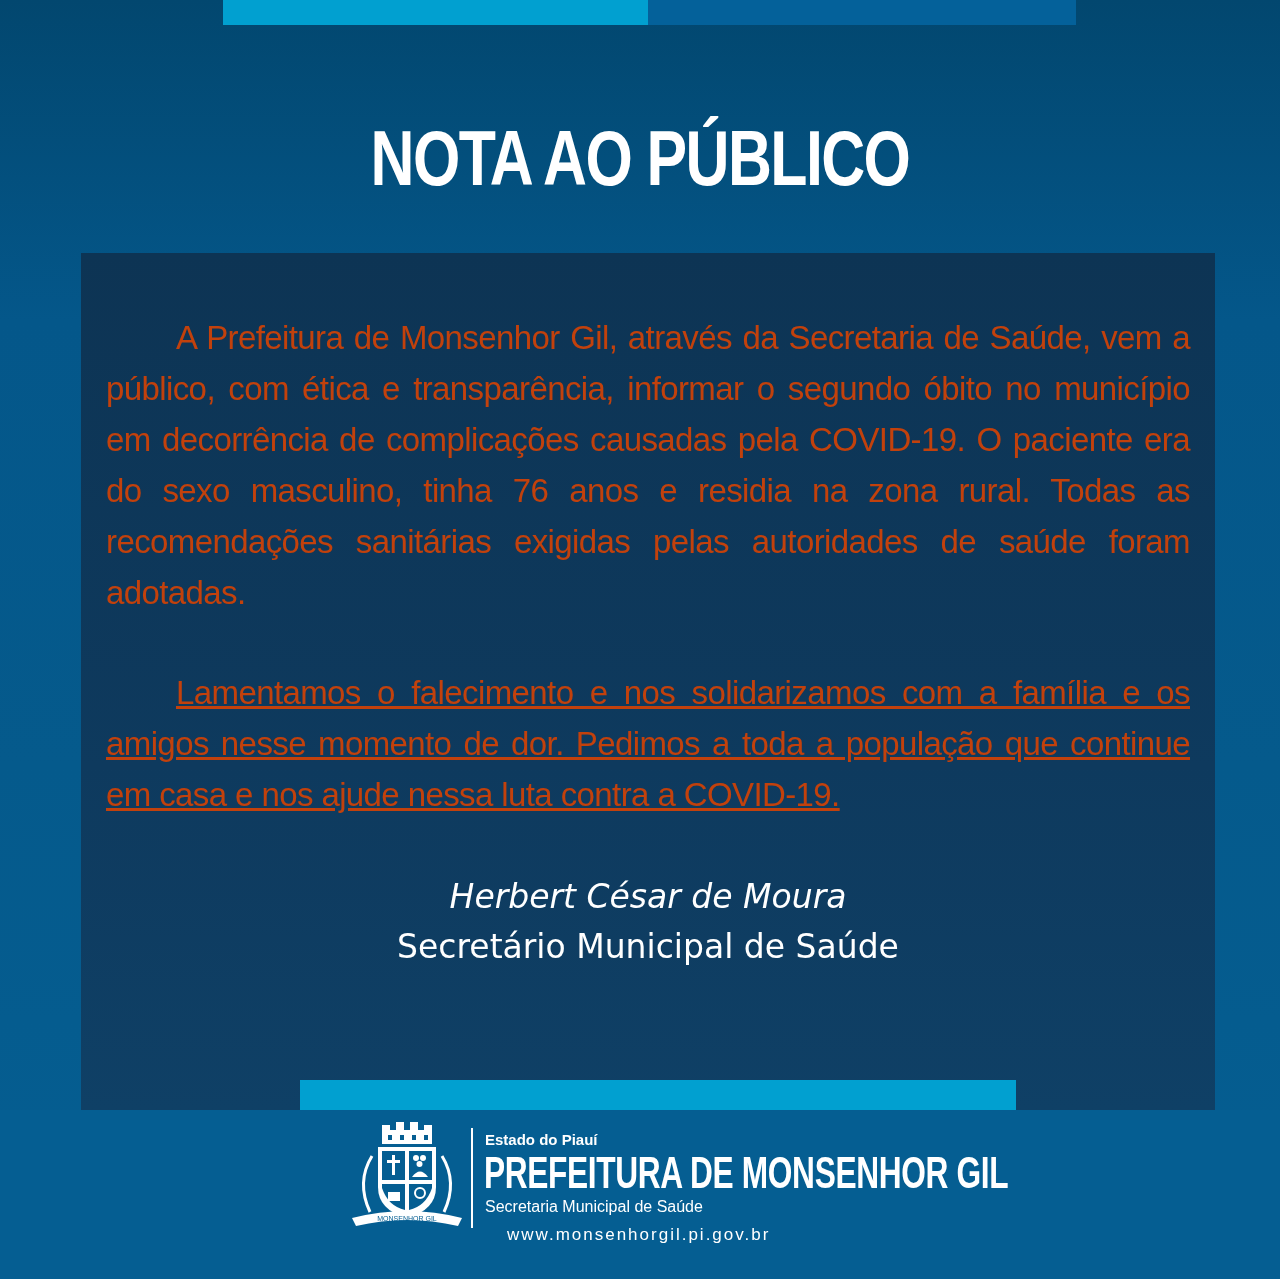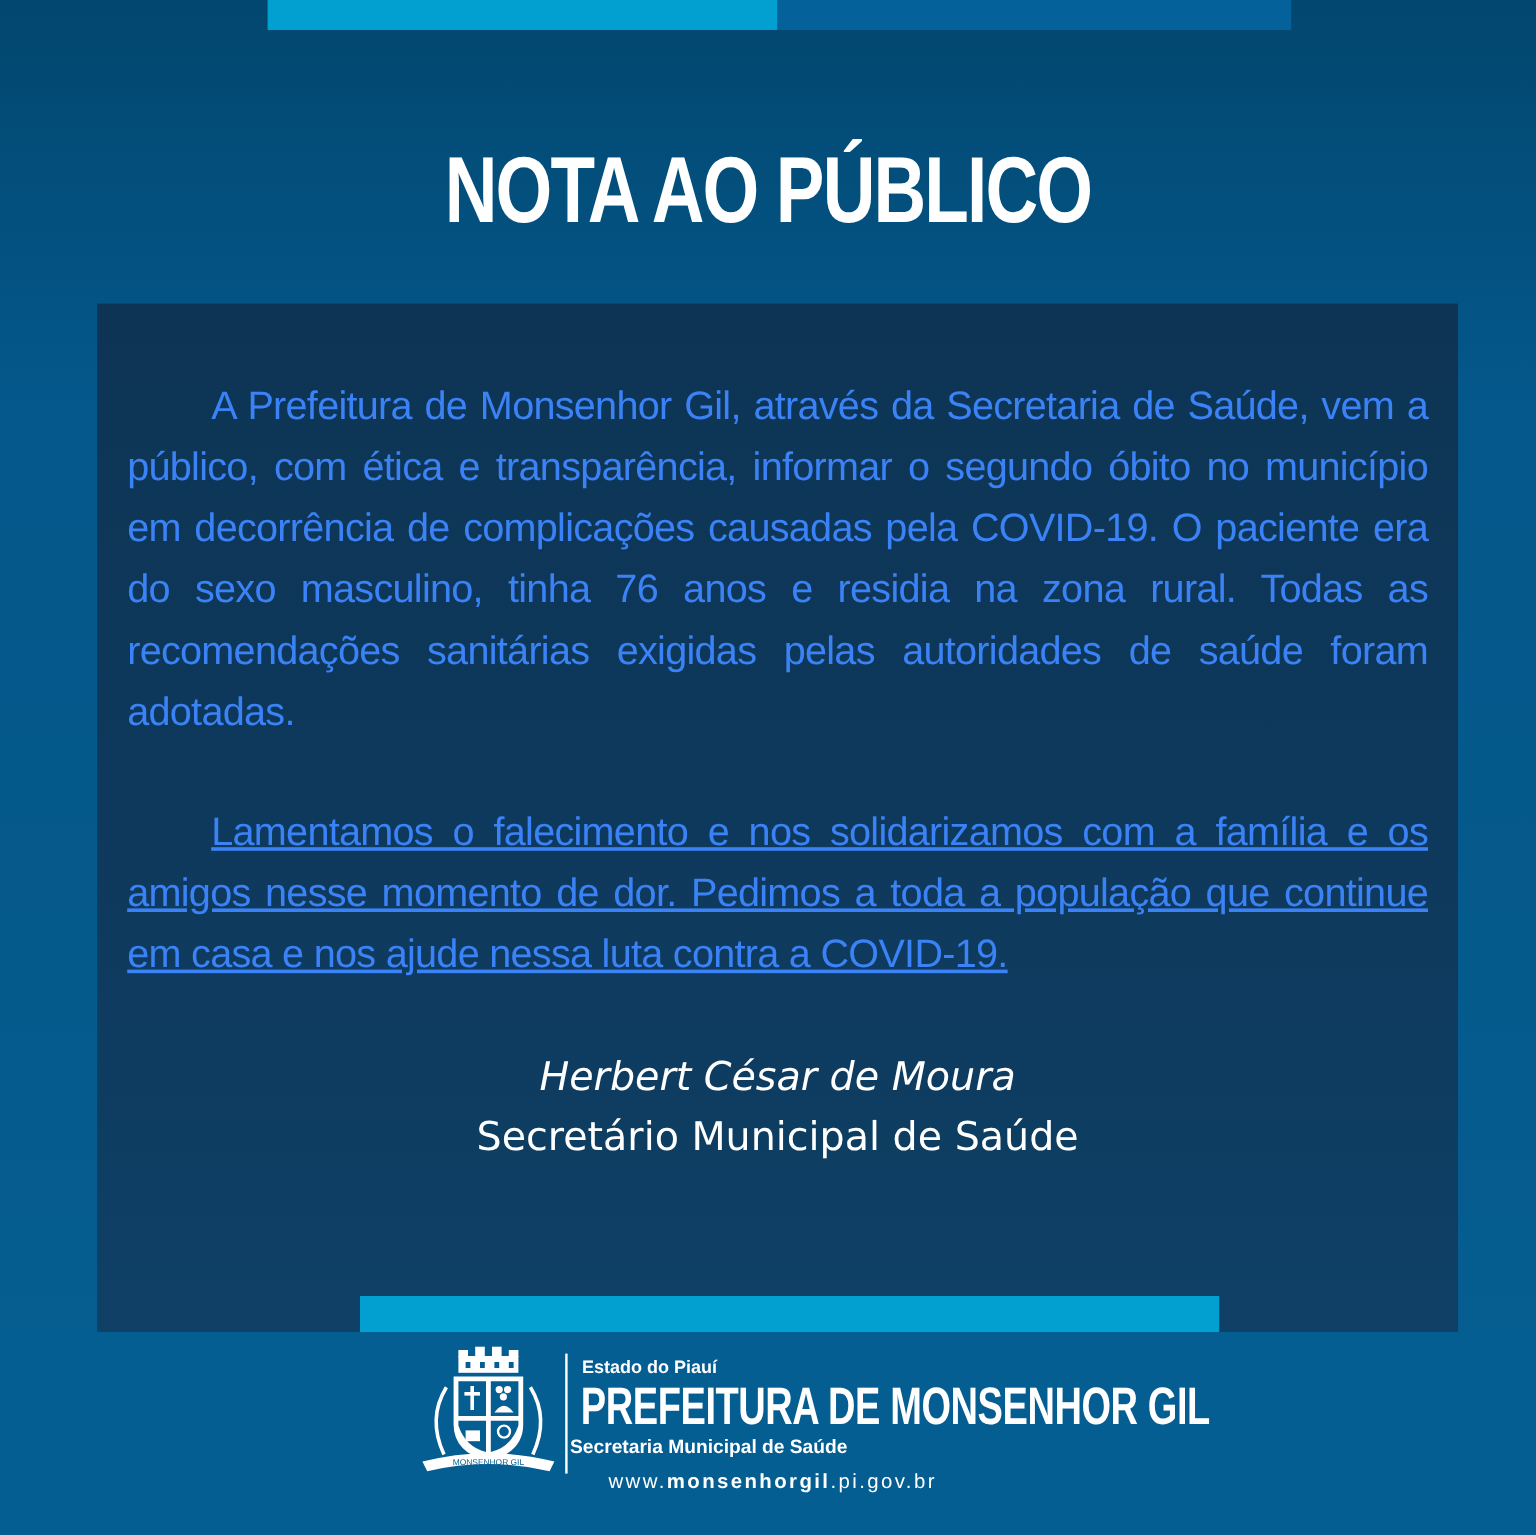--- a/index.html
+++ b/index.html
@@ -14,21 +14,21 @@
     position:absolute; left:0; width:1280px; top:108px; text-align:center;
     color:#ffffff; font-family:"Liberation Sans", sans-serif; font-weight:bold;
     font-size:78px; letter-spacing:-2px; transform:scaleX(0.78); transform-origin:center;
     line-height:100px;
   }
   .panel {
     position:absolute; left:81px; top:253px; width:1134px; height:857px;
     background: linear-gradient(180deg, #0d3454 0%, #0e3a5e 60%, #0f4066 100%);
   }
   .body-text {
-    position:absolute; left:106px; width:1084px; color:#3b82f6;
+    position:absolute; left:106px; width:1084px; color:#c2410c;
     font-family:"Liberation Sans Narrow","Liberation Sans", sans-serif;
     font-size:33px; line-height:51px; text-align:justify; letter-spacing:-0.6px;
   }
   .p1 { top:312px; }
   .p2 { top:667px;text-decoration:underline; }
   .indent { display:inline-block; width:70px; }
   .sig-name {
     position:absolute; left:0; width:1296px; top:877px; text-align:center; color:#fff;
     font-family:"DejaVu Sans", sans-serif; font-style:italic; font-size:33px;
   }
@@ -38,23 +38,23 @@
   }
   .cyan-bar { position:absolute; left:300px; top:1080px; width:716px; height:30px; background:#01a0d0; }
   .footer { position:absolute; left:0; top:1110px; width:1280px; height:169px; background:#055e92; }
   .crest { position:absolute; left:348px; top:1122px; width:118px; height:108px; }
   .divider { position:absolute; left:471px; top:1128px; width:2px; height:100px; background:#ffffff; }
   .f-state { position:absolute; left:485px; top:1131px; color:#fff; font-weight:bold; font-size:15px; }
   .f-pref {
     position:absolute; left:484px; top:1148px; color:#fff; font-weight:bold; font-size:44px;
     transform:scaleX(0.72); transform-origin:left; white-space:nowrap; letter-spacing:-0.5px;
   }
-  .f-sec { position:absolute; left:475px; top:1198px; color:#fff; font-weight:bold; font-size:16px; }
+  .f-sec { position:absolute; left:485px; top:1198px; color:#fff; font-weight:normal; font-size:16px; }
   .f-url { position:absolute; left:507px; top:1225px; color:#fff; font-size:17px; letter-spacing:2px; }
-  .f-url b { font-weight:bold;margin-top:36px; }
+  .f-url b { font-weight:normal;margin-top:36px; }
 </style>
 </head>
 <body>
 
 <div class="top-bar-left"></div>
 <div class="top-bar-right"></div>
 
 <div class="title">NOTA AO PÚBLICO</div>
 
 <div class="panel"></div>

